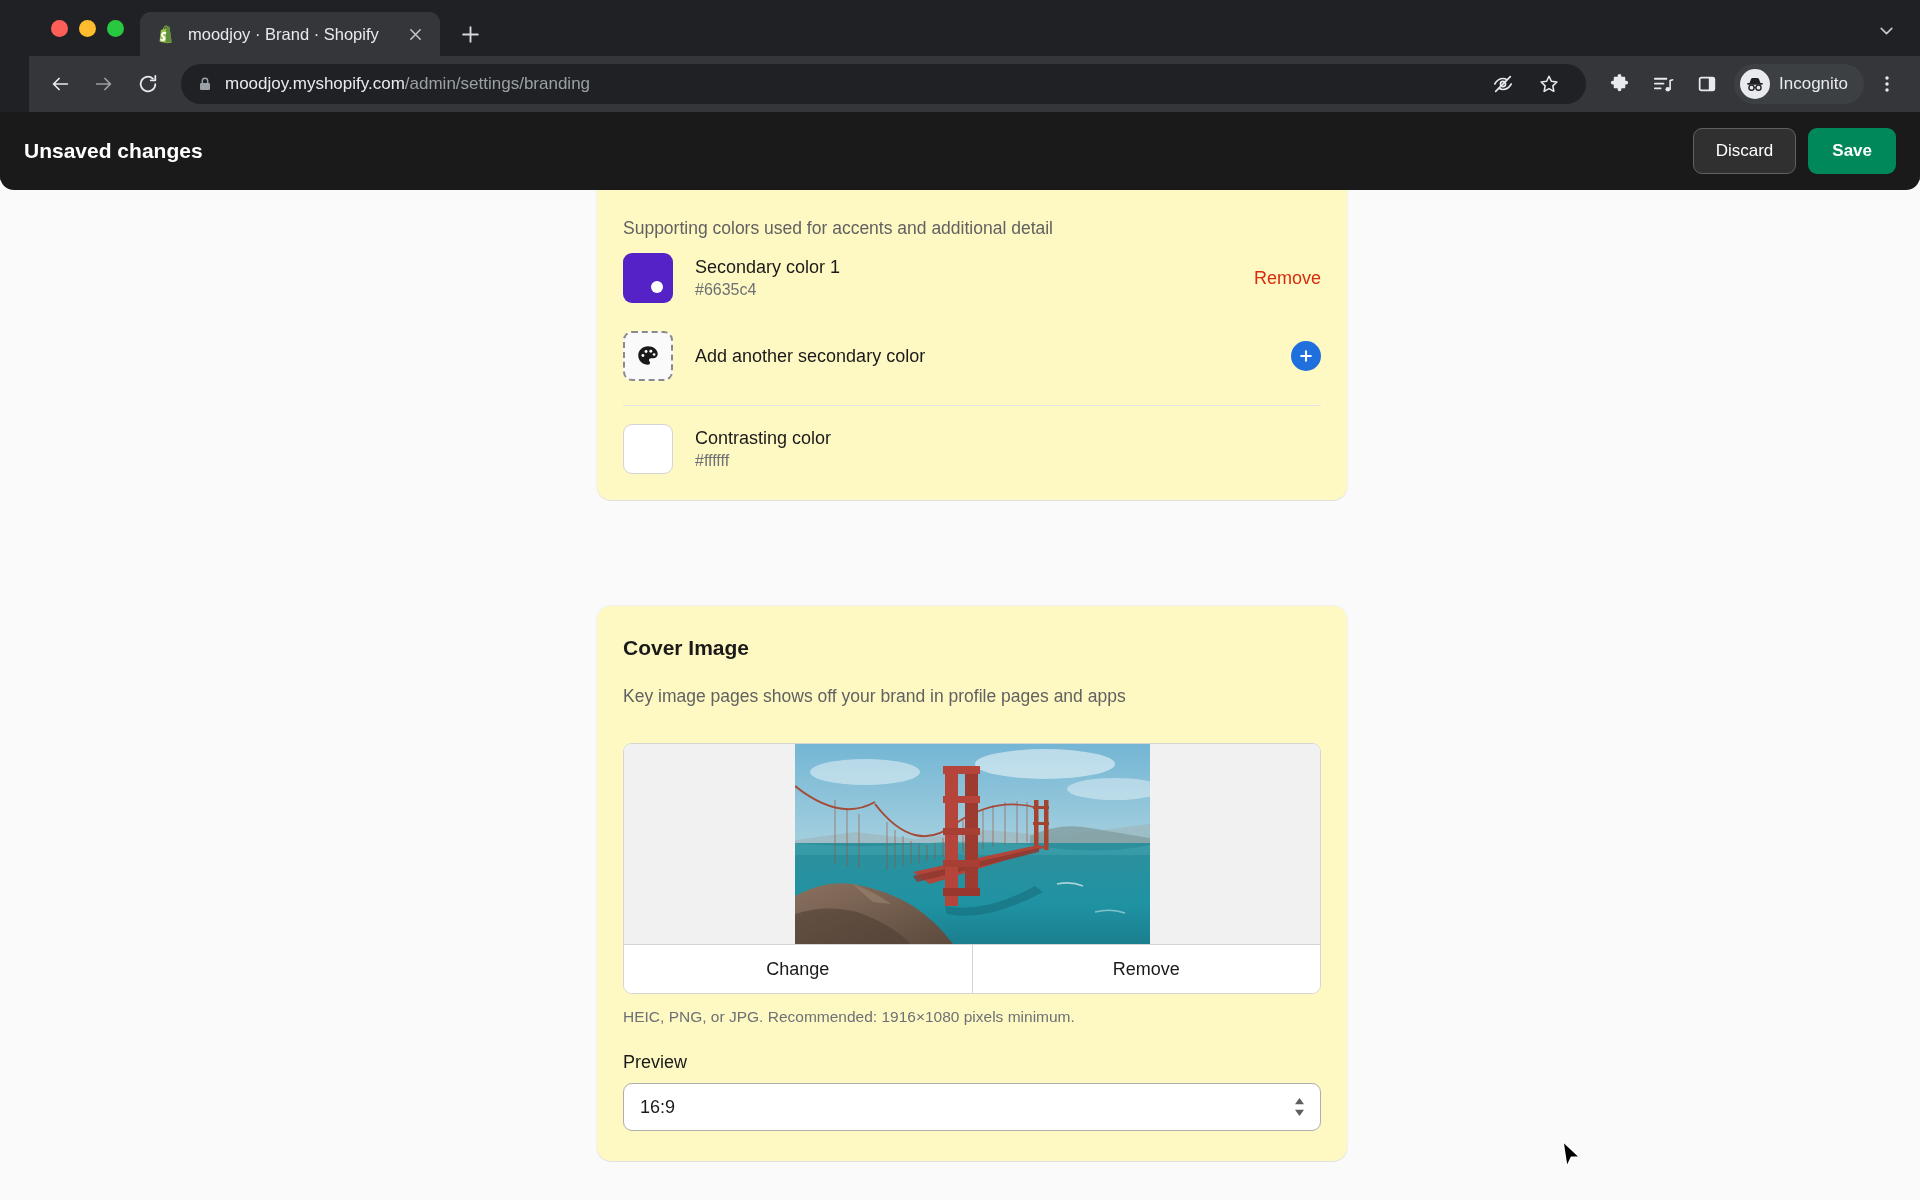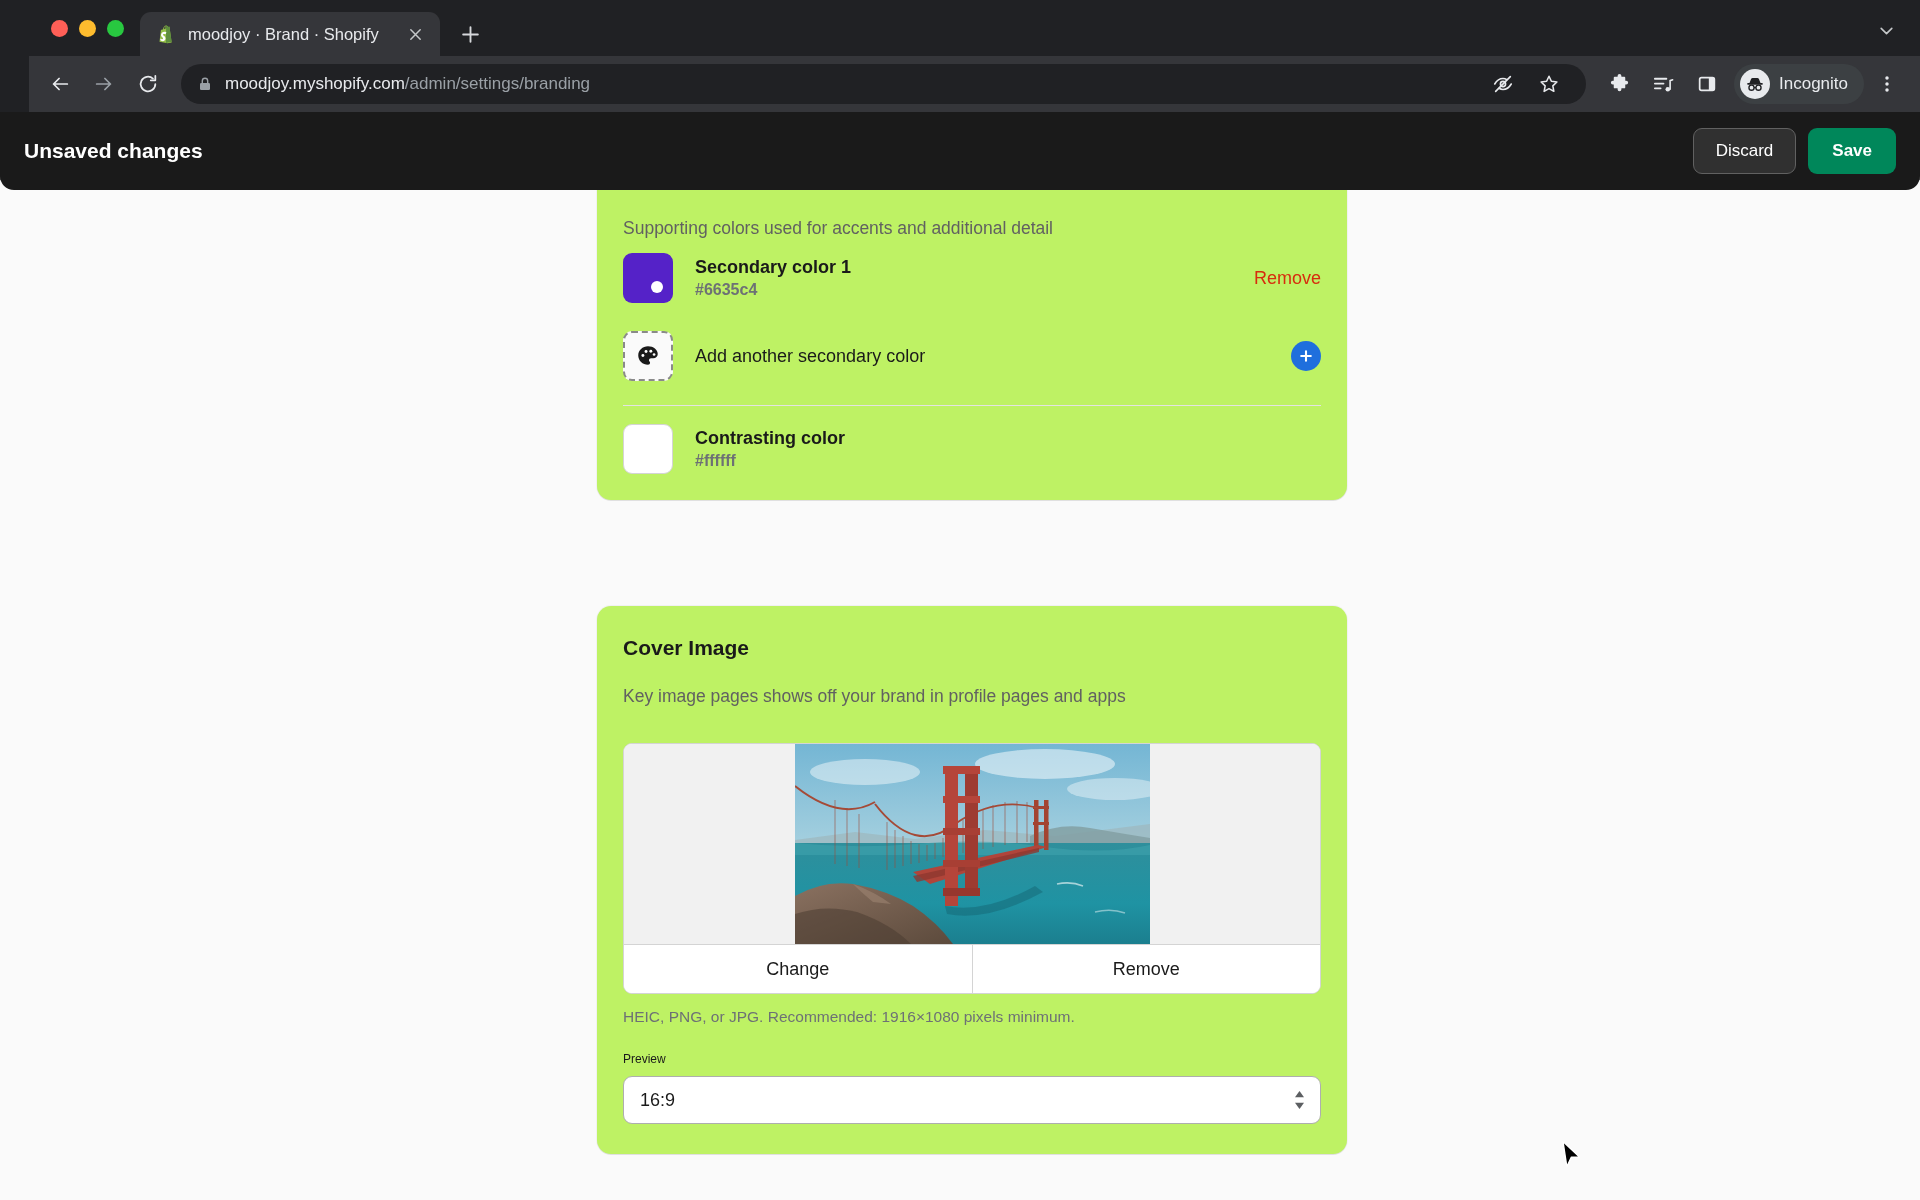--- a/index.html
+++ b/index.html
@@ -133,21 +133,21 @@
   }
 
   
   .content {
     position: absolute; left: 0; top: 78px; width: 1920px; height: 1010px;
     z-index: 10; background: transparent;
   }
   .col { position: absolute; left: 597px; width: 750px; }
 
   .card {
-    background: #bef264; border-radius: 14px;
+    background: #fef9c3; border-radius: 14px;
     box-shadow: 0 1px 0 rgba(0,0,0,0.07), 0 0 0 1px rgba(0,0,0,0.035);
   }
 
   .card-sub {
     font-size: 17.5px; color: #616161; padding: 28px 26px 0 26px;
   }
 
   .color-row { display: flex; align-items: center; padding: 14px 26px; gap: 22px; }
   .swatch {
     width: 50px; height: 50px; border-radius: 9px; flex: none; position: relative;
@@ -155,21 +155,21 @@
   .swatch.bordered { border: 1px solid #d4d4d4; background: #ffffff; }
   .swatch .knob {
     position: absolute; right: 10px; bottom: 10px;
     width: 12px; height: 12px; border-radius: 50%; background: #ffffff;
   }
   .swatch-dashed {
     width: 50px; height: 50px; border-radius: 9px; flex: none;
     border: 2px dashed #8a8a8a; background: #fafafa;
     display: flex; align-items: center; justify-content: center;
   }
-  .color-info { display: flex; flex-direction: column; gap: 3px; font-weight: bold; }
+  .color-info { display: flex; flex-direction: column; gap: 3px; }
   .color-name { font-size: 18px; color: #1a1a1a; }
   .color-hex { font-size: 16px; color: #6d7175; }
   .color-label-inline { font-size: 18px; color: #1a1a1a; }
   .row-action { margin-left: auto; }
   .link-remove {
     color: #d72c0d; font-size: 18px; background: none; border: none;
     font-family: inherit; padding: 0;
   }
   .add-btn {
     width: 30px; height: 30px; border-radius: 50%; background: #1f6fdd;
@@ -192,21 +192,21 @@
   .cover-img { width: 355px; height: 200px; display: block; }
   .cover-actions { display: flex; border-top: 1px solid #d4d4d4; }
   .cover-btn {
     flex: 1; height: 48px; background: #ffffff; border: none;
     font-family: inherit; font-size: 18px; color: #1a1a1a;
     display: flex; align-items: center; justify-content: center;
   }
   .cover-btn + .cover-btn { border-left: 1px solid #d4d4d4; }
   .cover-help { font-size: 15.5px; color: #6d7175; padding: 14px 26px 0 26px; }
 
-  .field-label { font-size: 12px; color: #1a1a1a; padding: 26px 26px 0 26px; }
+  .field-label { font-size: 18px; color: #1a1a1a; padding: 26px 26px 0 26px; }
   .select-wrap { margin: 10px 26px 30px 26px; position: relative; }
   .select-box {
     width: 100%; height: 48px; border: 1px solid #aeaeae; border-radius: 9px;
     background: #ffffff; font-family: inherit; font-size: 18px; color: #1a1a1a;
     padding: 0 40px 0 16px; display: flex; align-items: center;
   }
   .select-arrows {
     position: absolute; right: 16px; top: 50%; transform: translateY(-50%);
     display: flex; flex-direction: column; gap: 4px; color: #5c5f62;
   }

